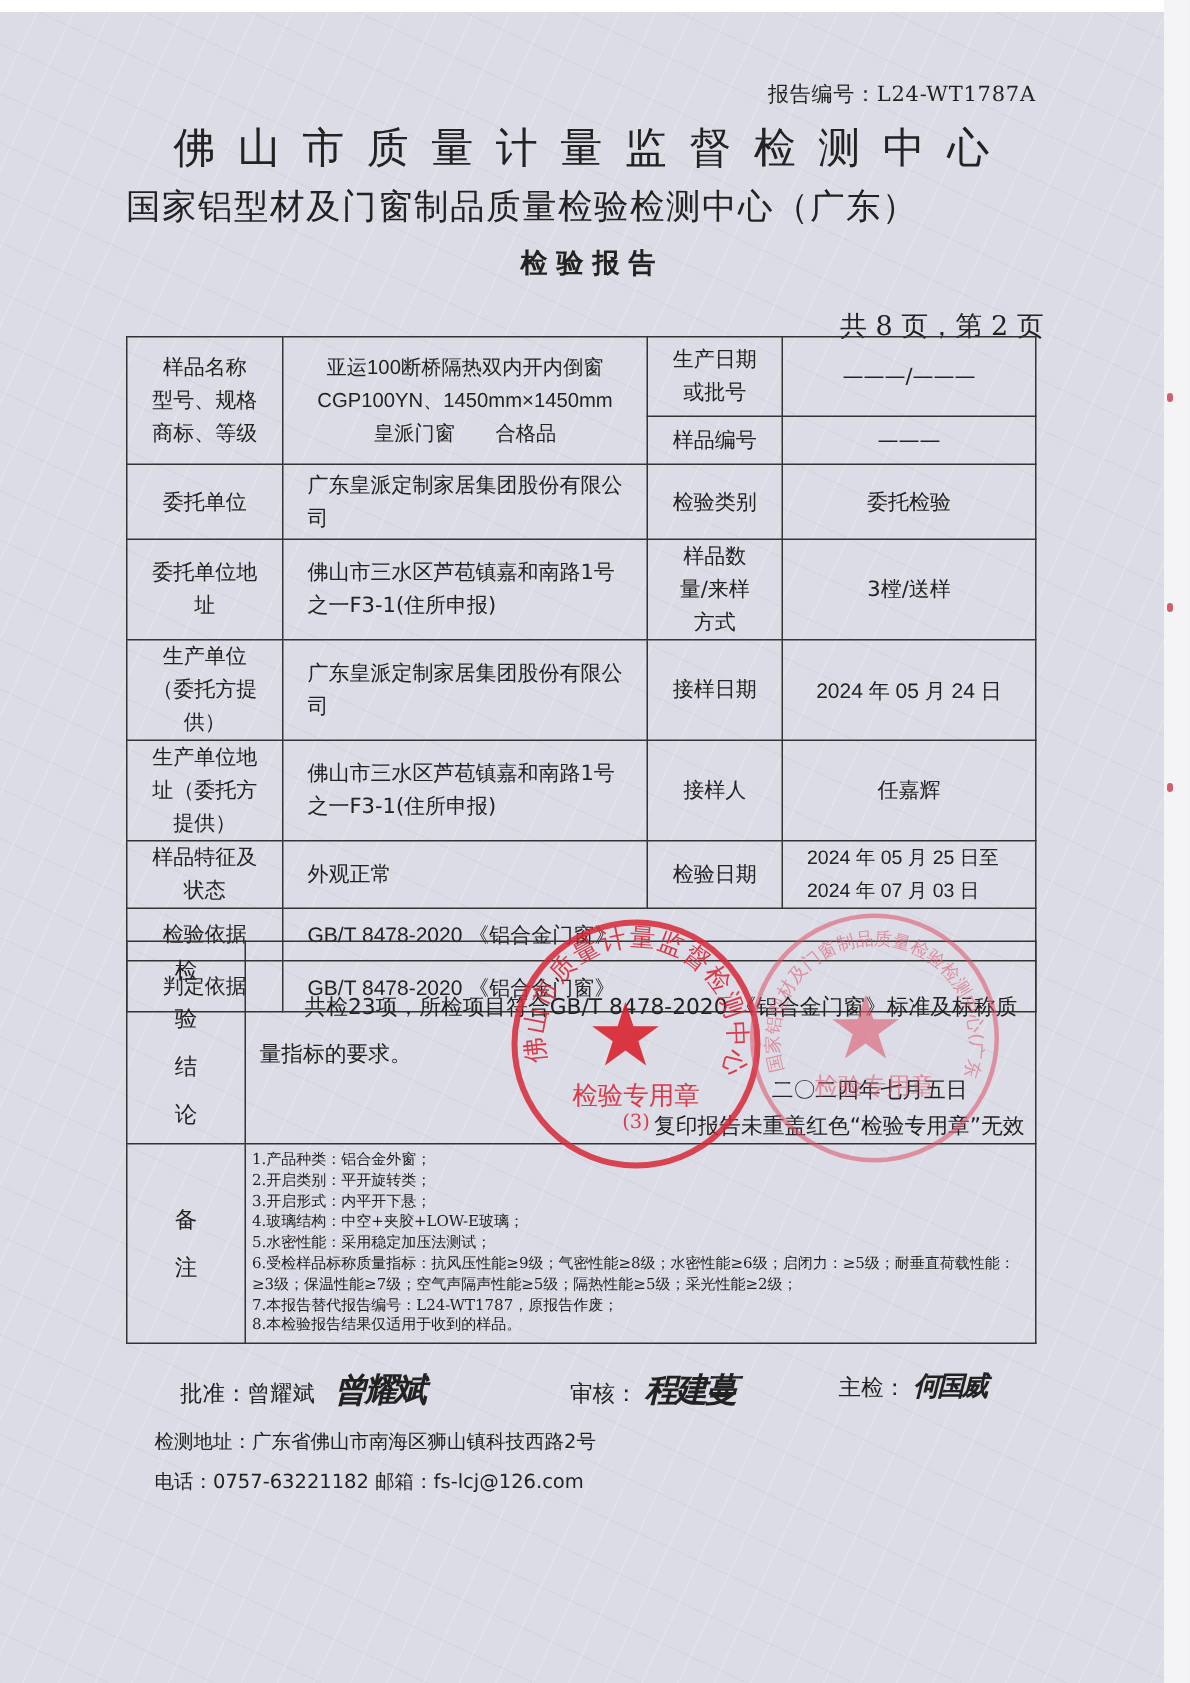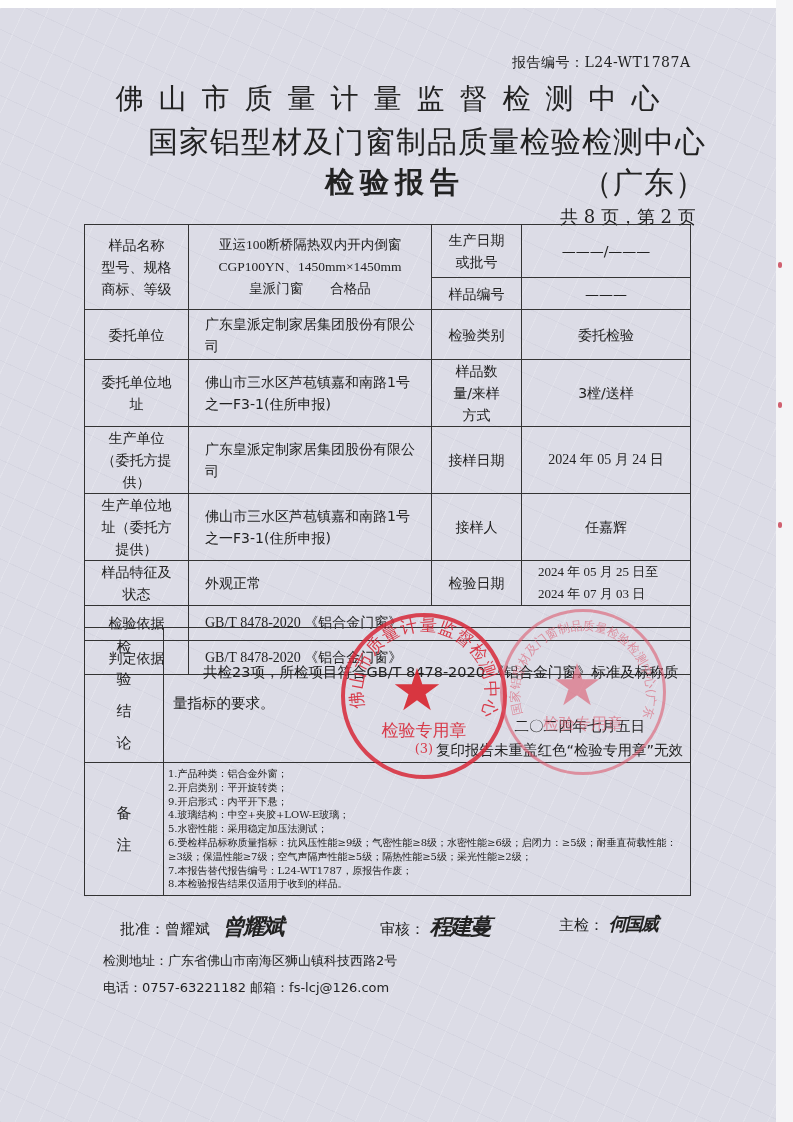--- a/index.html
+++ b/index.html
@@ -18,33 +18,33 @@
   }
   .right-edge {
     position: absolute; left: 776px; top: 0; width: 17px; height: 1122px;
     background: #f4f4f6;
   }
   .edge-mark { position: absolute; width: 4px; height: 6px; background: #d06070; border-radius: 2px; }
 
   .abs { position: absolute; }
   .report-no { left: 512px; top: 54px; font-size: 14px; letter-spacing: 0.5px; }
   .org-title { left: 100px; top: 80px; width: 590px; font-size: 28px; letter-spacing: 15px; text-align: center; font-family: "DejaVu Sans", sans-serif; font-weight: normal; }
-  .sub-title { left: 116px; top: 122px; width: 590px; font-size: 30px; text-align: right; font-family: "DejaVu Sans", sans-serif; letter-spacing: 1px;}
-  .doc-title { left: 100px; top: 163px; width: 590px; font-size: 29px; text-align: center; font-weight: bold; letter-spacing: 6px; font-family: "DejaVu Sans", sans-serif; }
+  .sub-title { left: 84px; top: 122px; width: 590px; font-size: 23px; text-align: left; font-family: "DejaVu Sans", sans-serif; letter-spacing: 1px;}
+  .doc-title { left: 100px; top: 163px; width: 590px; font-size: 18px; text-align: center; font-weight: bold; letter-spacing: 6px; font-family: "DejaVu Sans", sans-serif; }
   .page-count { left: 560px; top: 205px; font-size: 18px; }
 
   table.main {
     position: absolute; left: 84px; top: 224px; width: 606px;
     border-collapse: collapse; table-layout: fixed;
     font-size: 14px; font-family: "DejaVu Sans", sans-serif;
   }
   table.main td { border: 1.5px solid #333; padding: 0 16px; vertical-align: middle; line-height: 22px; }
   .c { text-align: center; }
   .l { text-align: left; }
-  .serif { font-family: Liberation Serif, serif; }
+  .serif { font-family: Liberation Sans, sans-serif; }
 
   .lower { position: absolute; left: 84px; top: 627px; width: 606px; border-collapse: collapse; table-layout: fixed; font-family: "DejaVu Sans", sans-serif; }
   .lower td { border: 1.5px solid #333; vertical-align: middle; }
   .vert-label { font-size: 15px; line-height: 32px; text-align: center; }
   .concl { position: relative; height: 132px; font-size: 14.5px; }
   .concl-text { position: absolute; left: 8px; top: 28px; right: 6px; line-height: 31px; text-indent: 30px; }
   .concl-date { position: absolute; right: 44px; top: 88px; }
   .concl-note { position: absolute; right: 6px; top: 112px; }
   .remarks { font-size: 10px; line-height: 13.8px; padding: 4px 4px; font-family: "DejaVu Serif", serif; }
 
@@ -172,21 +172,21 @@
     </td>
   </tr>
   <tr style="height:132px">
     <td class="vert-label">
       <div>备</div>
       <div>注</div>
     </td>
     <td class="remarks">
       <div>1.产品种类：铝合金外窗；</div>
       <div>2.开启类别：平开旋转类；</div>
-      <div>9.开启形式：内平开下悬；</div>
+      <div>3.开启形式：内平开下悬；</div>
       <div>4.玻璃结构：中空+夹胶+LOW-E玻璃；</div>
       <div>5.水密性能：采用稳定加压法测试；</div>
       <div>6.受检样品标称质量指标：抗风压性能≥9级；气密性能≥8级；水密性能≥6级；启闭力：≥5级；耐垂直荷载性能：≥3级；保温性能≥7级；空气声隔声性能≥5级；隔热性能≥5级；采光性能≥2级；</div>
       <div>7.本报告替代报告编号：L24-WT1787，原报告作废；</div>
       <div>8.本检验报告结果仅适用于收到的样品。</div>
     </td>
   </tr>
 </tbody>
   </table>
 

